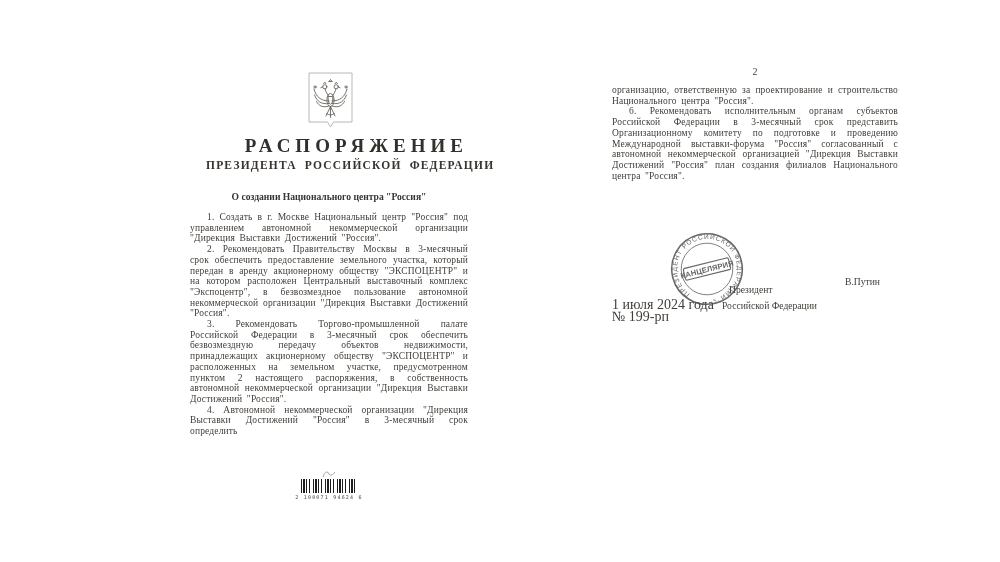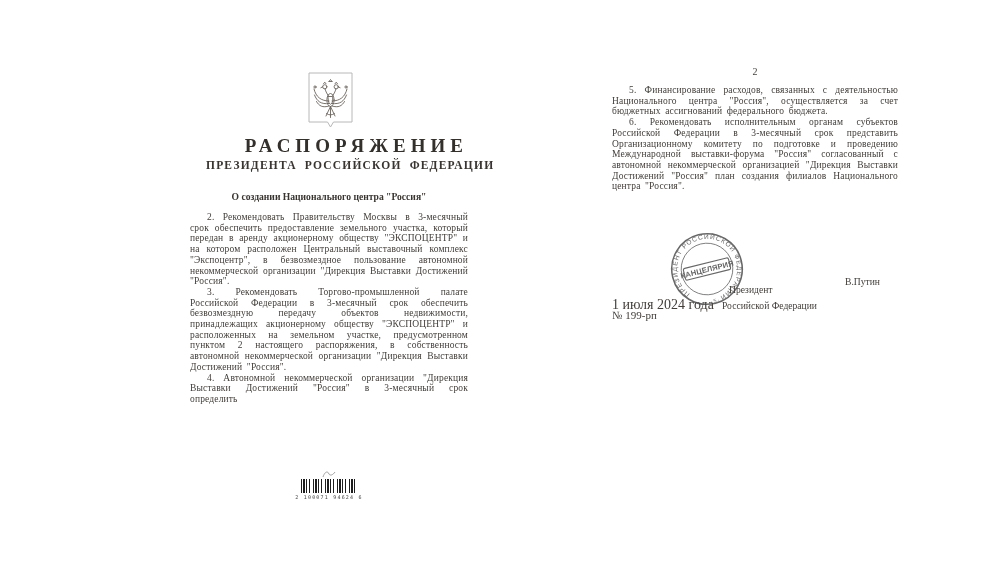--- a/index.html
+++ b/index.html
@@ -37,21 +37,21 @@
   
   .page2 { position:absolute; left:612px; top:60px; width:286px; }
   .page-num { position:absolute; left:0; top:6px; width:286px; text-align:center;
               font-size:10px; color:#46423e; }
   .body-block2 { position:absolute; left:0; top:25px; width:286px; }
 
   .sig-title1 { position:absolute; left:117px; top:203px; font-size:9.6px; color:#413d39;margin-top:21px; }
   .sig-title2 { position:absolute; left:110px; top:216px; font-size:9.6px; color:#413d39;margin-top:24px; }
   .sig-name   { position:absolute; left:233px; top:216px; font-size:9.6px; color:#413d39; }
   .doc-date   { position:absolute; left:0; top:237px; font-size:14px; color:#413d39; }
-  .doc-number { position:absolute; left:0; top:249px; font-size:11px; color:#413d39; }
+  .doc-number { position:absolute; left:0; top:249px; font-size:14px; color:#413d39; }
 
   .stamp { position:absolute; left:52px; top:166px; width:86px; height:86px;
            transform:rotate(-14deg); opacity:.82; }
 </style>
 </head>
 <body>
 
 <div class="canvas">
 
   <div class="page1">
@@ -81,40 +81,41 @@
           <circle cx="38" cy="15" r="1.1"></circle>
         </g>
       </svg>
     </div>
 
     <div class="doc-title">РАСПОРЯЖЕНИЕ</div>
     <div class="doc-issuer">ПРЕЗИДЕНТА  РОССИЙСКОЙ  ФЕДЕРАЦИИ</div>
     <div class="doc-subject">О создании Национального центра "Россия"</div>
 
     <div class="body-block1">
+      <p>1. Создать в г. Москве Национальный центр "Россия" под управлением автономной некоммерческой организации "Дирекция Выставки Достижений "Россия".</p>
       <p>2. Рекомендовать Правительству Москвы в 3-месячный срок обеспечить предоставление земельного участка, который передан в аренду акционерному обществу "ЭКСПОЦЕНТР" и на котором расположен Центральный выставочный комплекс "Экспоцентр", в безвозмездное пользование автономной некоммерческой организации "Дирекция Выставки Достижений "Россия".</p>
       <p>3. Рекомендовать Торгово-промышленной палате Российской Федерации в 3-месячный срок обеспечить безвозмездную передачу объектов недвижимости, принадлежащих акционерному обществу "ЭКСПОЦЕНТР" и расположенных на земельном участке, предусмотренном пунктом 2 настоящего распоряжения, в собственность автономной некоммерческой организации "Дирекция Выставки Достижений "Россия".</p>
       <p>4. Автономной некоммерческой организации "Дирекция Выставки Достижений "Россия" в 3-месячный срок определить</p>
     </div>
 
     <div class="barcode-zone">
       <svg class="hand-mark" viewBox="0 0 16 8">
         <path d="M2,7 C4,1 7,1 8,4 C9,6 12,5 14,2" fill="none" stroke="#8a8a8a" stroke-width="0.8"></path>
       </svg>
       <div class="barcode-bars"></div>
       <div class="barcode-num">2 100071 94624 6</div>
     </div>
   </div>
 
   <div class="page2">
 
     <div class="page-num">2</div>
 
     <div class="body-block2">
-      <p>5. Финансирование расходов, связанных с деятельностью Национального центра "Россия", осуществляется за счет бюджетных ассигнований федерального бюджета.</p>
+      <p class="noindent">организацию, ответственную за проектирование и строительство Национального центра "Россия".</p>
       <p>6. Рекомендовать исполнительным органам субъектов Российской Федерации в 3-месячный срок представить Организационному комитету по подготовке и проведению Международной выставки-форума "Россия" согласованный с автономной некоммерческой организацией "Дирекция Выставки Достижений "Россия" план создания филиалов Национального центра "Россия".</p>
     </div>
 
     <div class="sig-title1">Президент</div>
     <div class="sig-title2">Российской Федерации</div>
     <div class="sig-name">В.Путин</div>
 
     <div class="doc-date">1 июля 2024 года</div>
     <div class="doc-number">№ 199-рп</div>
 

